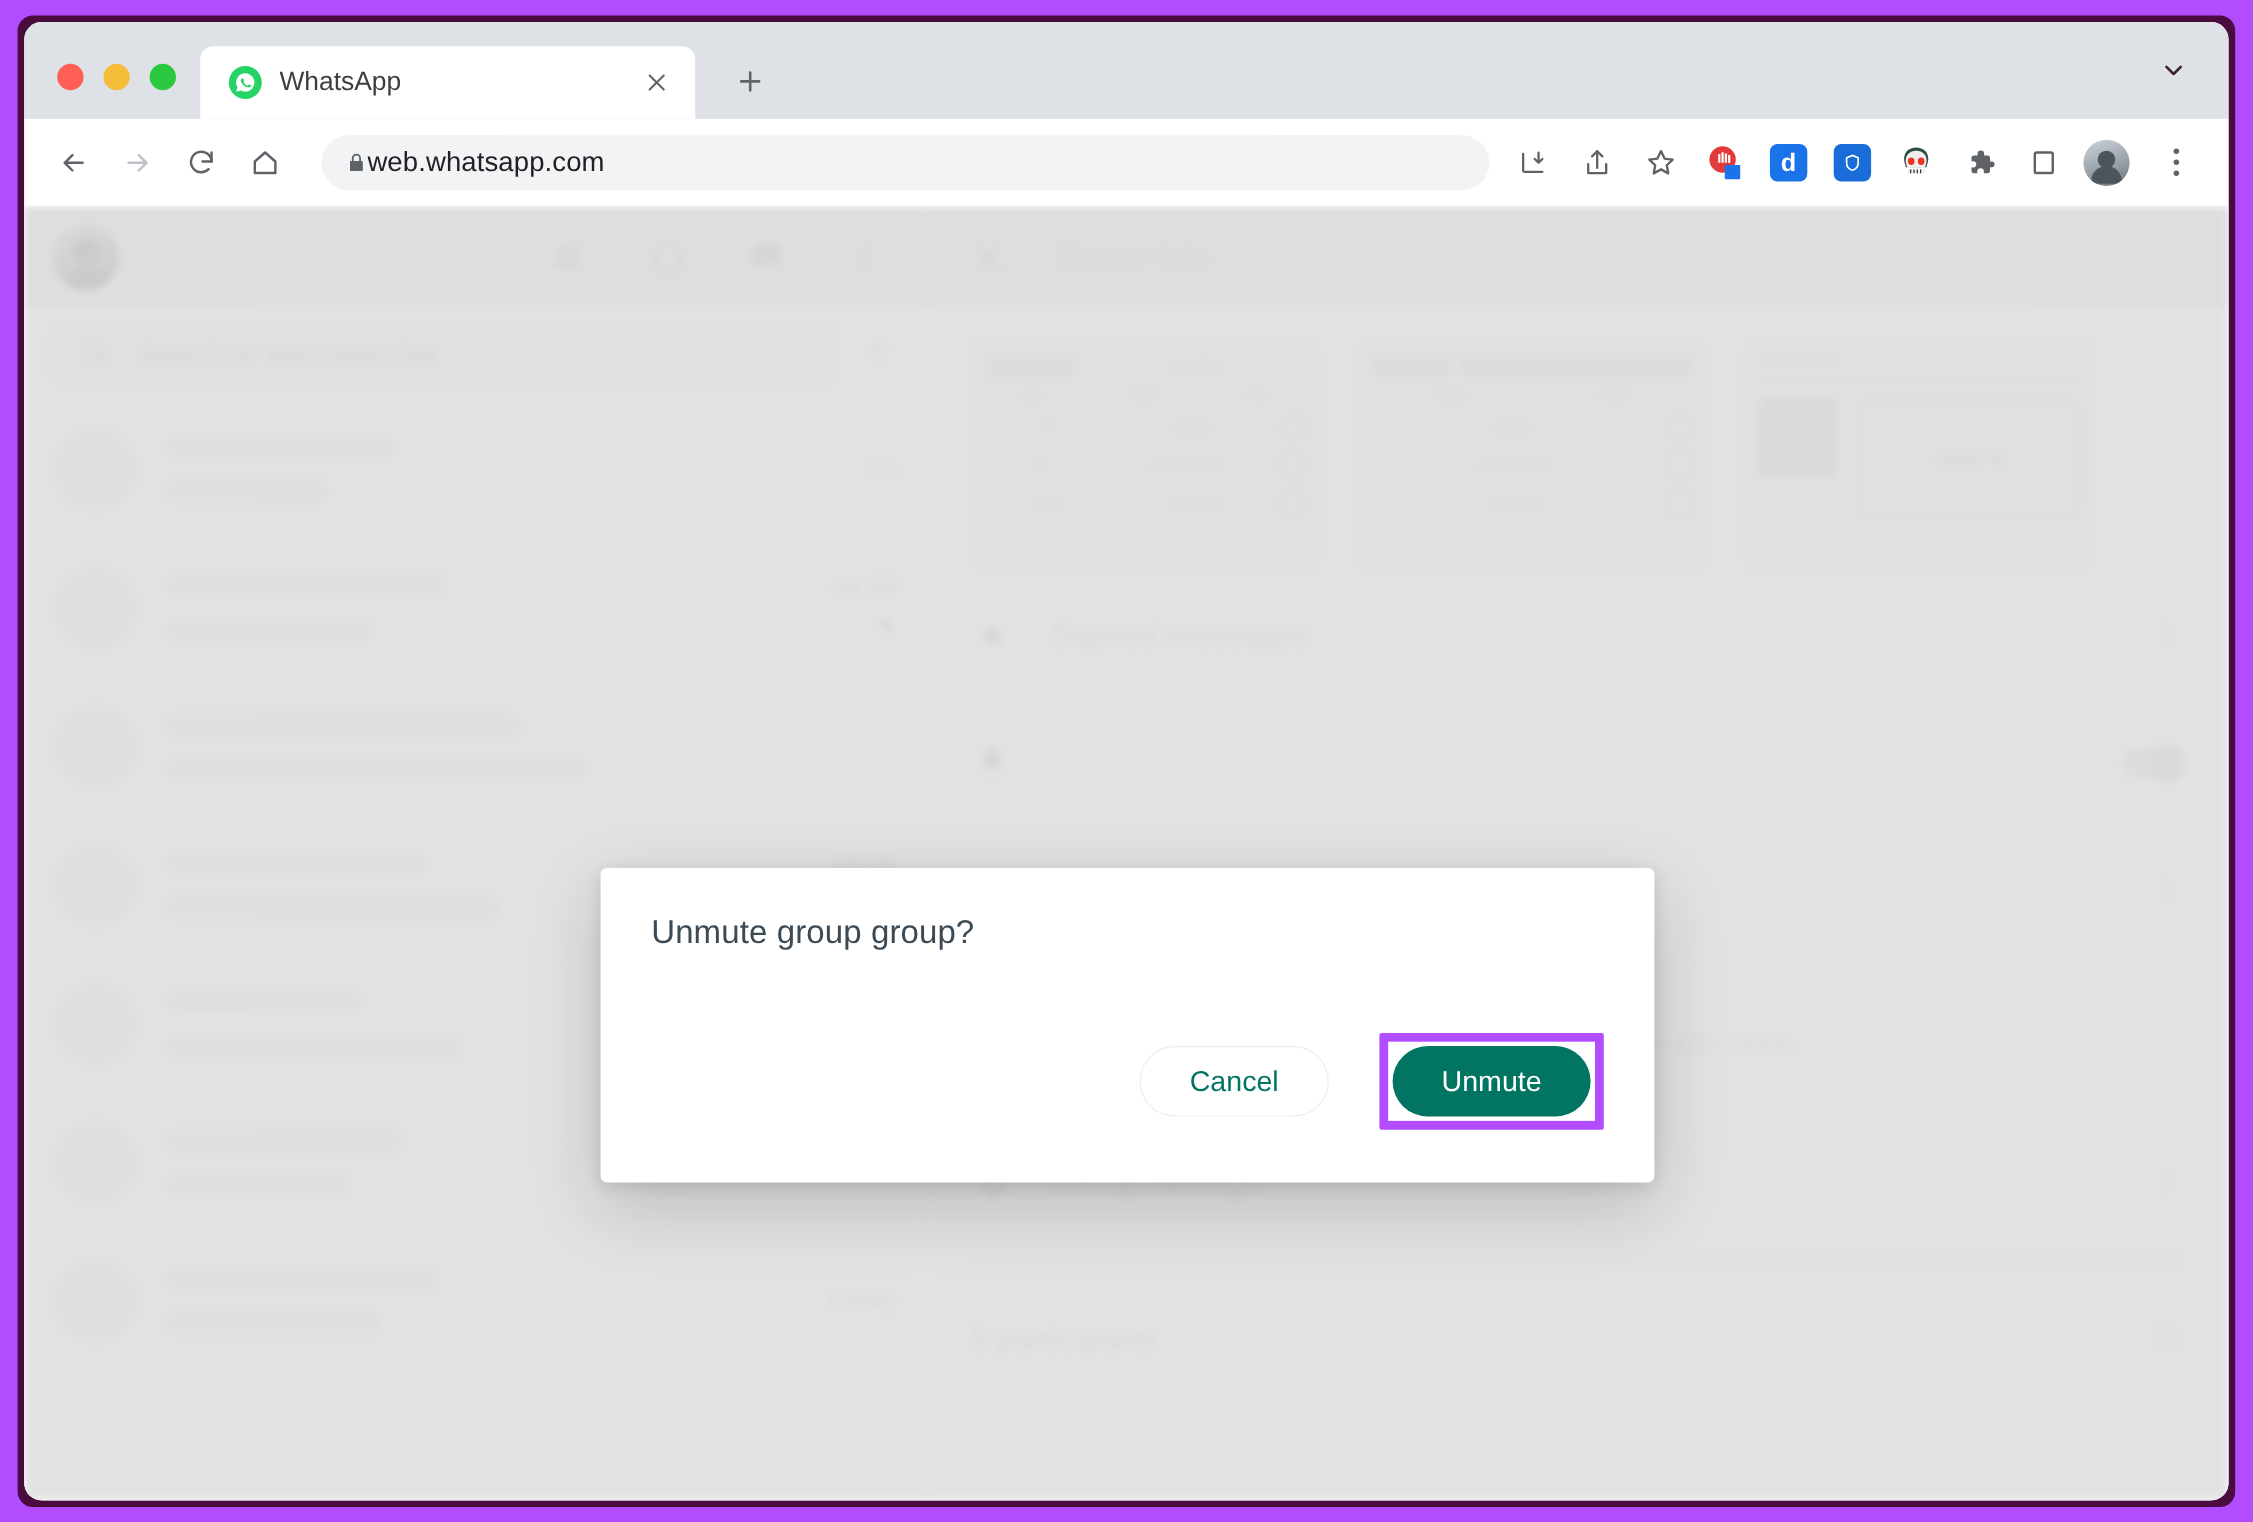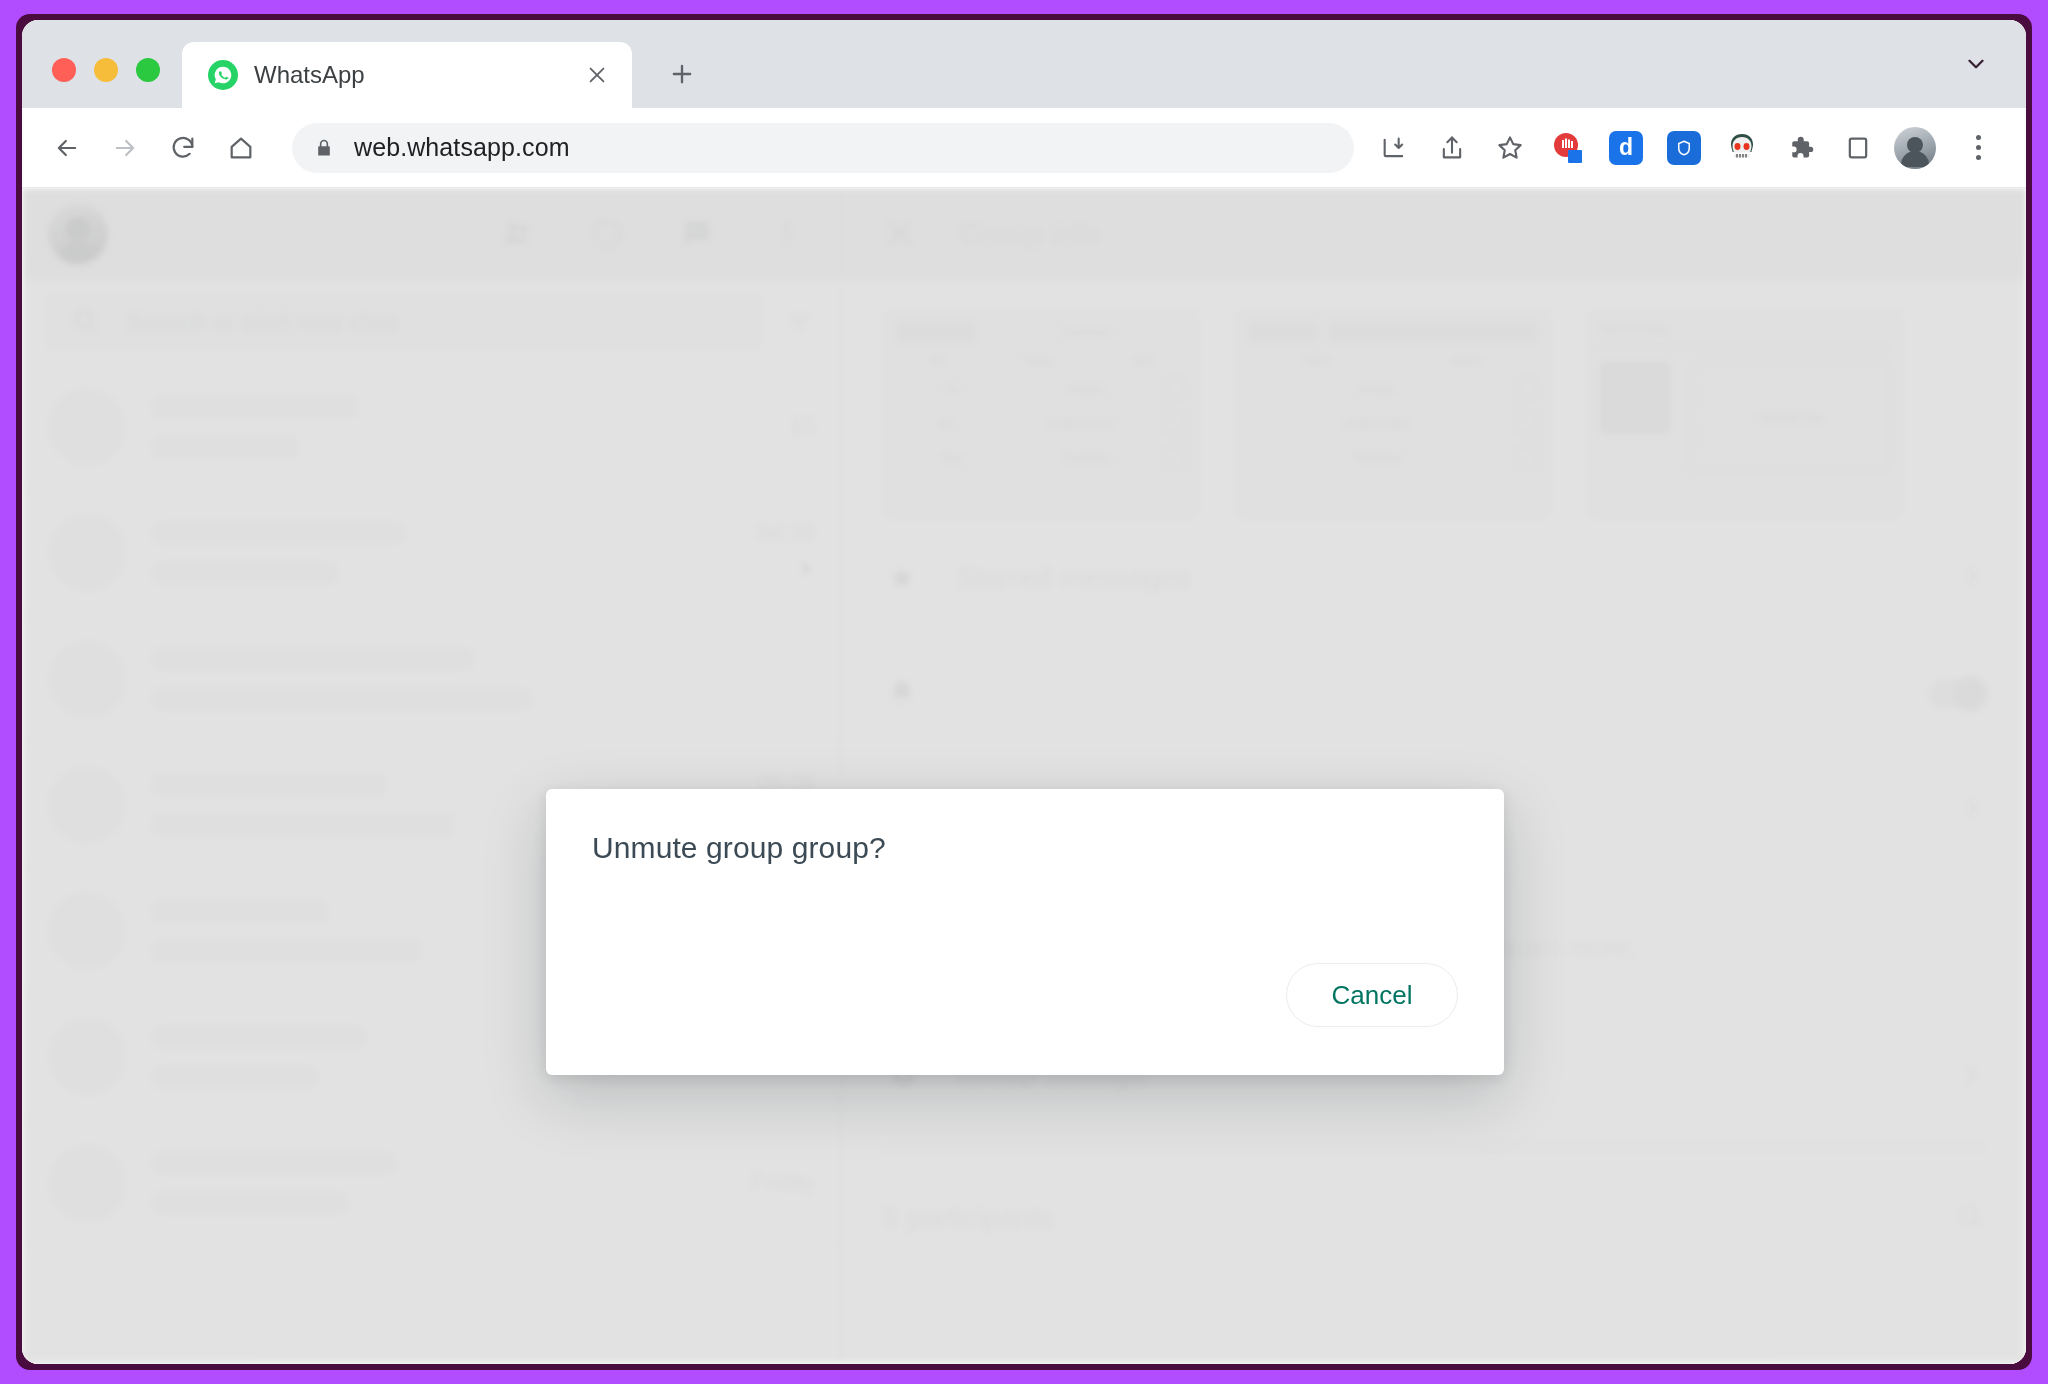--- a/index.html
+++ b/index.html
@@ -104,21 +104,21 @@
   }
   .tb-btn.disabled { color: #bdc1c6; }
   .omnibox {
     flex: 1 1 auto;
     height: 50px;
     margin: 0 14px 0 20px;
     background: #f1f3f4;
     border-radius: 25px;
     display: flex; align-items: center;
     padding: 0 22px;
-    gap: 20px;
+    gap: 0;
     min-width: 0;
   }
   .omnibox .lock { flex: 0 0 auto; color: #5f6368; display:flex; }
   .omnibox .url {
     font-size: 25px; color: #202124; letter-spacing: .1px;
     white-space: nowrap; overflow: hidden; text-overflow: ellipsis;
   }
   .ext-icons { display: flex; align-items: center; gap: 14px; flex: 0 0 auto; }
   .ext {
     width: 44px; height: 44px;
@@ -742,18 +742,23 @@
           </div>
         </div>
       </div>
 
       <div class="scrim"></div>
 
       <div class="modal">
         <div class="modal-title">Unmute group group?</div>
         <div class="modal-actions">
           <button class="btn-cancel">Cancel</button>
+          <span class="btn-unmute-hl">
+            <span class="btn-unmute-inner">
+              <button class="btn-unmute">Unmute</button>
+            </span>
+          </span>
         </div>
       </div>
 
     </div>
   </div>
 </div>
 
 </body></html>

